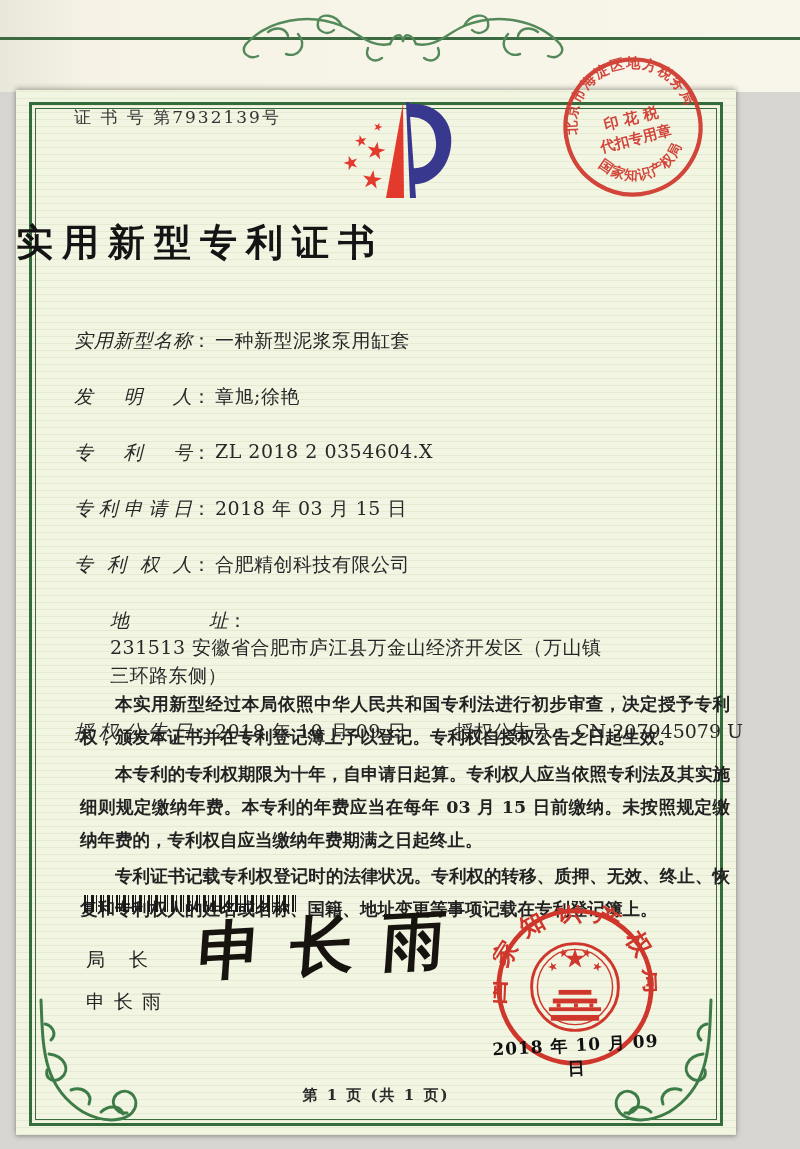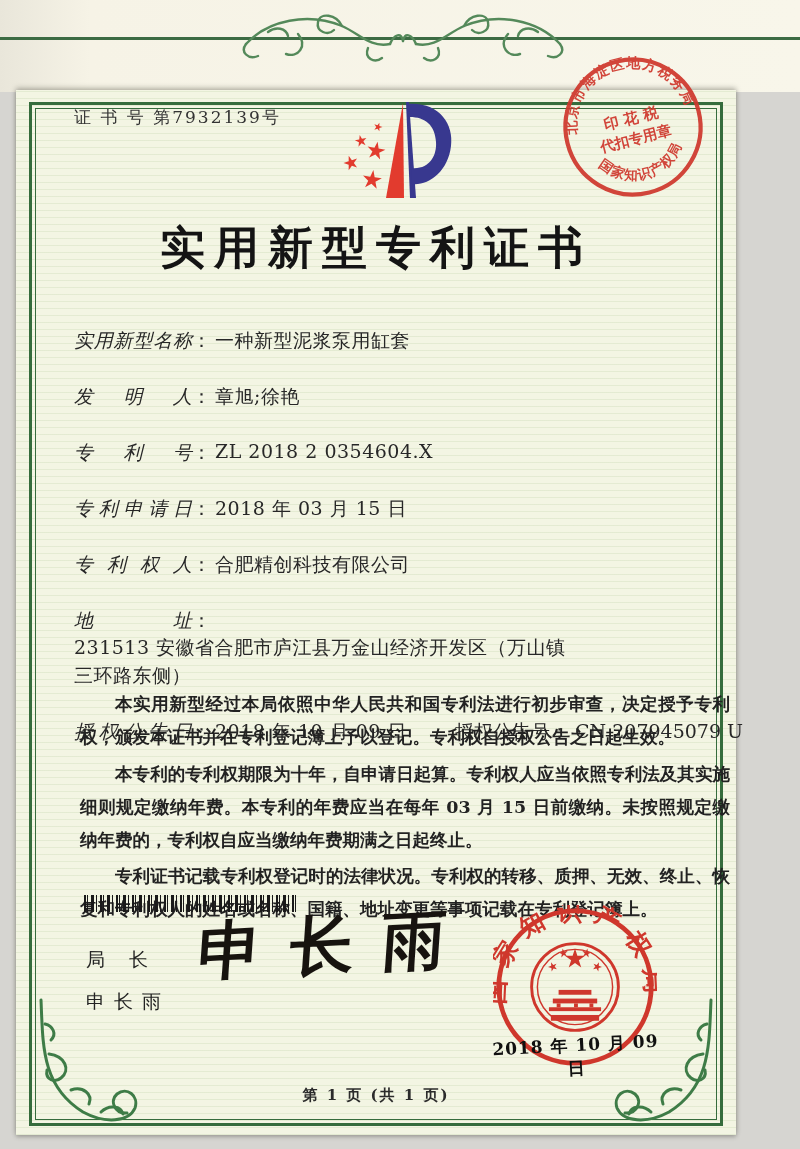--- a/index.html
+++ b/index.html
@@ -19,29 +19,29 @@
     box-shadow:0 -2px 5px rgba(60,60,50,0.35),0 2px 4px rgba(60,60,50,0.3);}
   .b-outer{position:absolute;left:13px;right:13px;top:12px;bottom:9px;border:3px solid #356c3c;}
   .b-inner{position:absolute;left:19px;right:19px;top:18px;bottom:15px;border:1px solid #356c3c;}
   .corner{position:absolute;}
   .corner.bl{left:15px;bottom:11px;}
   .corner.br{right:15px;bottom:11px;transform:scaleX(-1);}
 
   .cert-no{position:absolute;left:58px;top:16px;font-size:17px;letter-spacing:2px;color:#333;}
   .logo{position:absolute;left:318px;top:8px;}
   .tax-stamp{position:absolute;right:28px;top:-38px;width:150px;height:150px;transform:rotate(-14deg);opacity:0.92;}
-  .title{position:absolute;left:0;top:128px;width:100%;text-align:center;
-    font-size:45px;font-weight:600;letter-spacing:9px;color:#141414;}
+  .title{position:absolute;left:0;top:128px;width:100%;
+    font-size:37px;font-weight:600;letter-spacing:9px;color:#141414;}
 
   .fields{position:absolute;left:58px;top:238px;right:36px;font-size:19px;color:#272727;}
   .frow{position:relative;margin-bottom:30px;white-space:nowrap;}
   .flabel{display:inline-block;width:118px;text-align:justify;text-align-last:justify;vertical-align:top;font-style:italic;}
   .fcolon{display:inline-block;vertical-align:top;margin-right:4px;}
   .fvalue{display:inline-block;vertical-align:top;letter-spacing:0.5px;}
-  .frow.addr{white-space:normal;}
+  .frow.addr{white-space:normal;margin-left:36px;}
   .frow.addr .fvalue{max-width:495px;line-height:1.45;}
   .grant{position:absolute;left:381px;top:0;white-space:nowrap;}
 
   .paras{position:absolute;left:60px;top:594px;width:658px;font-size:17.5px;line-height:1.88;color:#222;text-align:justify;}
   .paras p{margin:4px;text-indent:2em;font-weight:bold;}
 
   .barcode{position:absolute;left:68px;top:805px;width:214px;height:17px;
     background:repeating-linear-gradient(90deg,#1a1a1a 0 2px,transparent 2px 3px,#1a1a1a 3px 4px,transparent 4px 7px,#1a1a1a 7px 10px,transparent 10px 12px,#1a1a1a 12px 13px,transparent 13px 16px);}
 
   .sig-title{position:absolute;left:70px;top:857px;font-size:19px;letter-spacing:9px;color:#222;}

